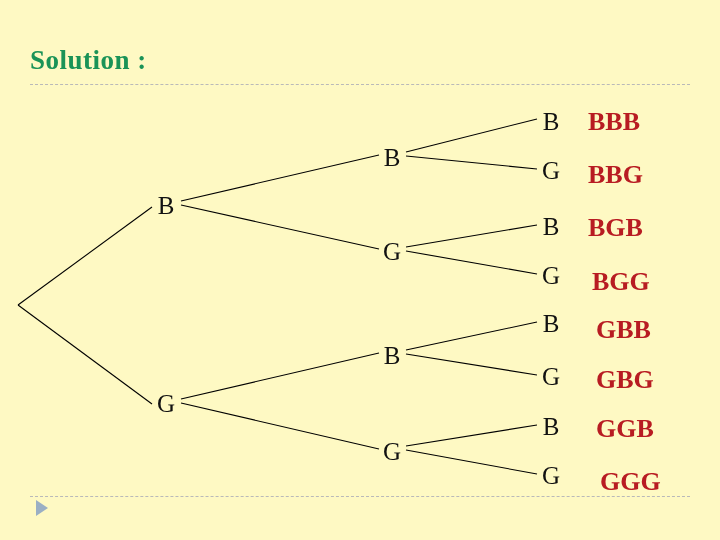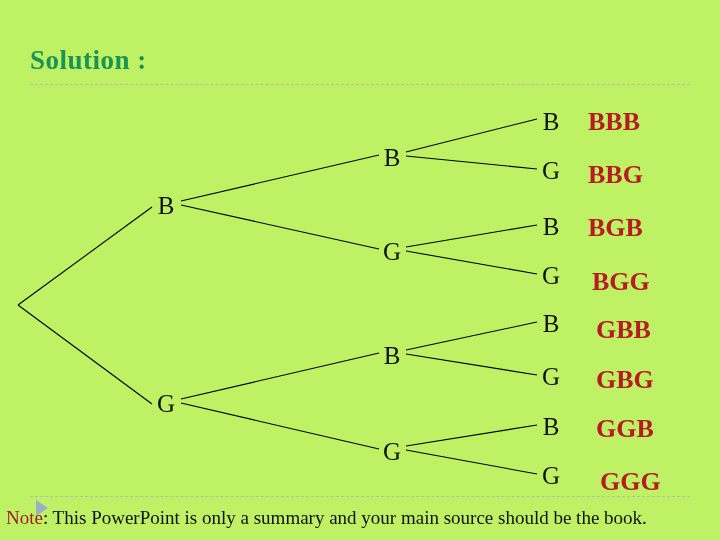--- a/index.html
+++ b/index.html
@@ -5,21 +5,21 @@
 <style>
   html, body {
     margin: 0;
     padding: 0;
     background: #ffffff;
   }
   #slide {
     position: relative;
     width: 720px;
     height: 540px;
-    background: #bef264;
+    background: #fef9c3;
     overflow: hidden;
     font-family: "Liberation Serif", "DejaVu Serif", serif;
   }
 
   
   #title {
     position: absolute;
     left: 30px;
     top: 45px;
     font-family: "Liberation Serif", "DejaVu Serif", serif;
@@ -170,15 +170,14 @@
         <text class="outcome-label" x="600" y="490">GGG</text>
       </g>
 
     </svg>
   </div>
 
   <div class="rule" id="rule-bottom"></div>
 
   <div id="bullet-triangle"></div>
 
-  <div id="footer-note"><span class="note-word">Note</span><span>: This PowerPoint is only a summary and your main source should be the book.</span></div>
 
 </div>
 
 </body></html>

